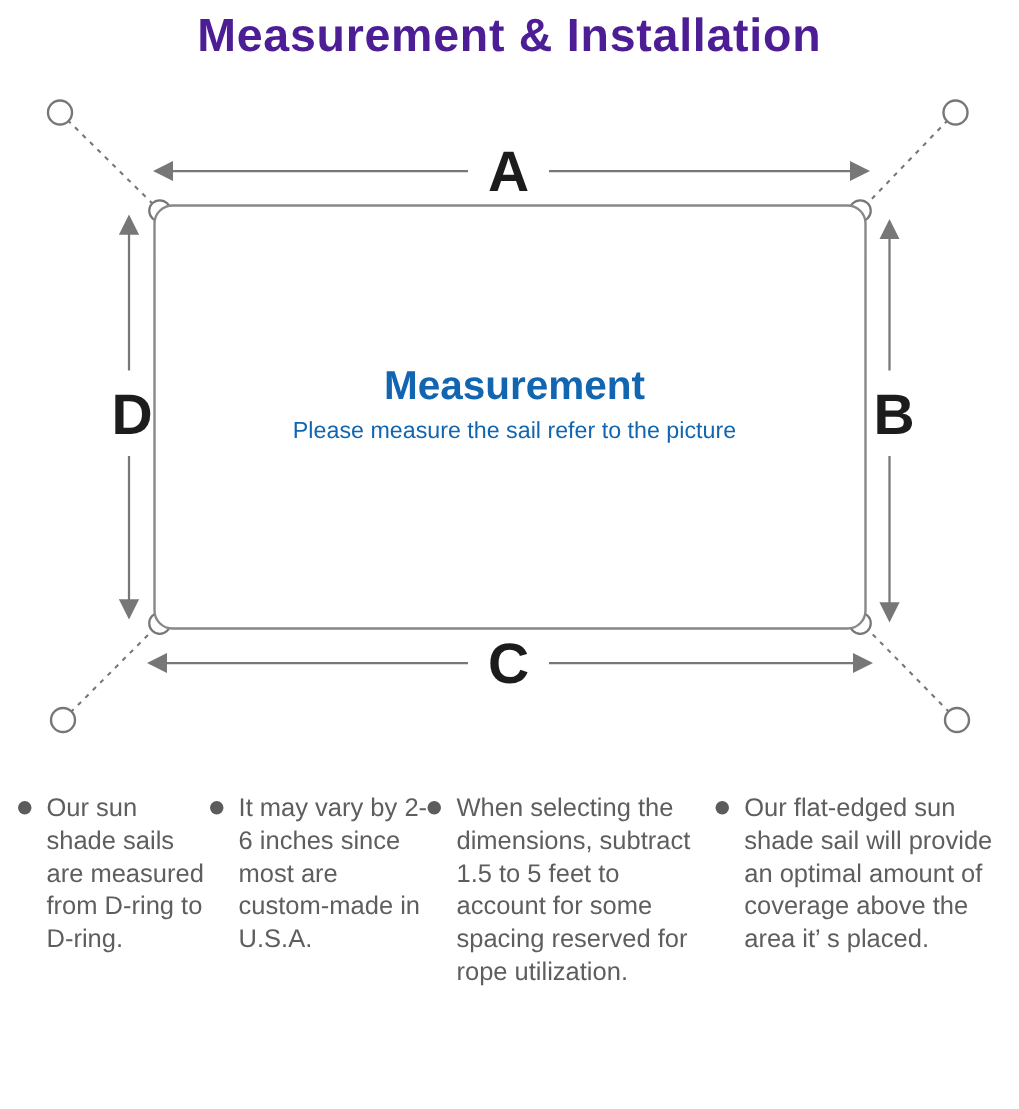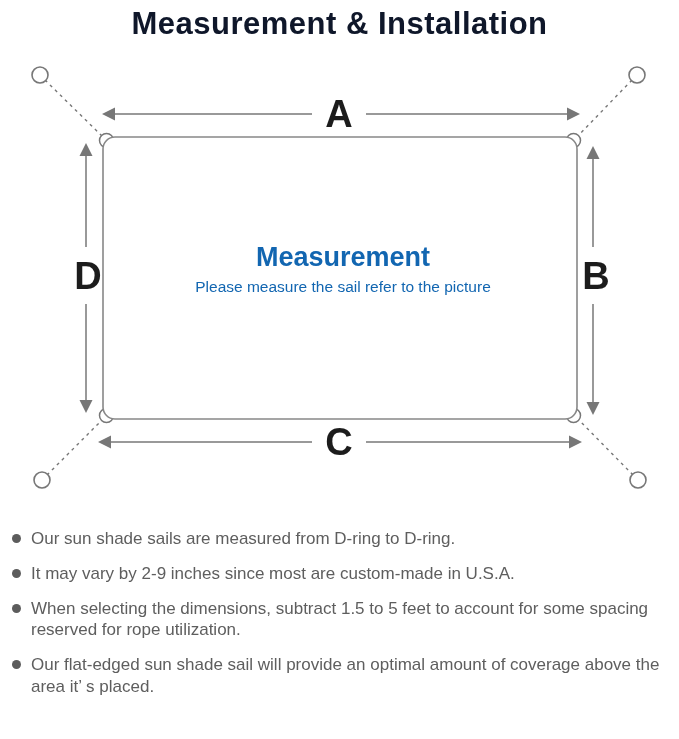--- a/index.html
+++ b/index.html
@@ -6,21 +6,21 @@
   body{
     width:679px;height:739px;overflow:hidden;
     font-family:"Liberation Sans", sans-serif;
     -webkit-font-smoothing:antialiased;
   }
   .page-title{
     margin:6px 0 0 0;
     text-align:center;
     font-size:31px;
     font-weight:bold;
-    color:#0f172a;
+    color:#4c1d95;
     letter-spacing:0.5px;
   }
   .diagram-wrap{width:679px;height:480px;}
   svg{display:block;}
   .dim-label{
     font-family:"Liberation Sans", sans-serif;
     font-size:38px;
     font-weight:bold;
     fill:#1c1c1c;
   }
@@ -33,21 +33,20 @@
   .center-sub{
     font-family:"Liberation Sans", sans-serif;
     font-size:15.5px;
     fill:#1266b1;
   }
   .notes{
     list-style:none;
     margin:6px 0 0 0;
     padding:0 10px 0 12px;
     display:flex;
-    flex-direction:column;
     row-gap:13px;
   }
   .note-row{
     display:flex;
     align-items:flex-start;
     column-gap:10px;
     color:#5e5e5e;
     font-size:17px;
     line-height:1.28;
   }
@@ -111,21 +110,21 @@
 </svg>
 </div>
 
 <ul class="notes">
   <li class="note-row">
     <span class="bullet-dot"></span>
     <span class="note-text">Our sun shade sails are measured from D-ring to D-ring.</span>
   </li>
   <li class="note-row">
     <span class="bullet-dot"></span>
-    <span class="note-text">It may vary by 2-9 inches since most are custom-made in U.S.A.</span>
+    <span class="note-text">It may vary by 2-6 inches since most are custom-made in U.S.A.</span>
   </li>
   <li class="note-row">
     <span class="bullet-dot"></span>
     <span class="note-text">When selecting the dimensions, subtract 1.5 to 5 feet to account for some spacing reserved for rope utilization.</span>
   </li>
   <li class="note-row">
     <span class="bullet-dot"></span>
     <span class="note-text">Our flat-edged sun shade sail will provide an optimal amount of coverage above the area it’ s placed.</span>
   </li>
 </ul>

